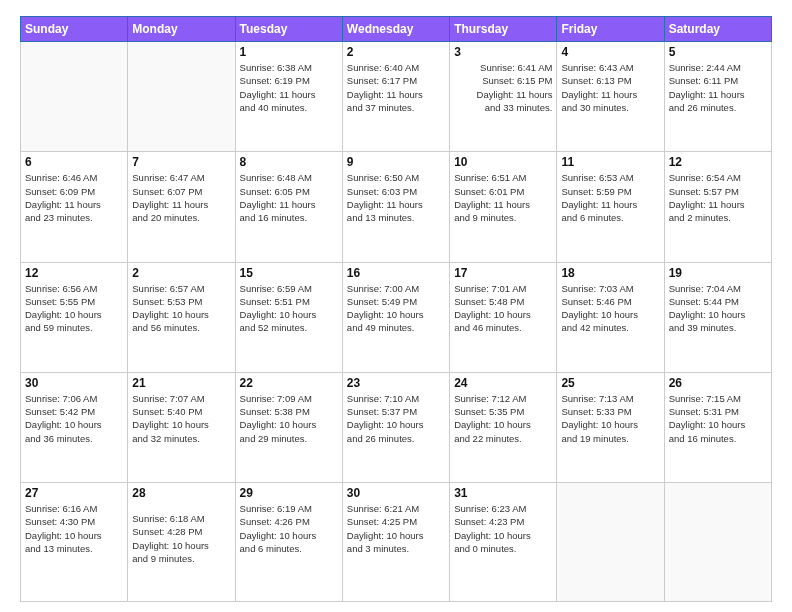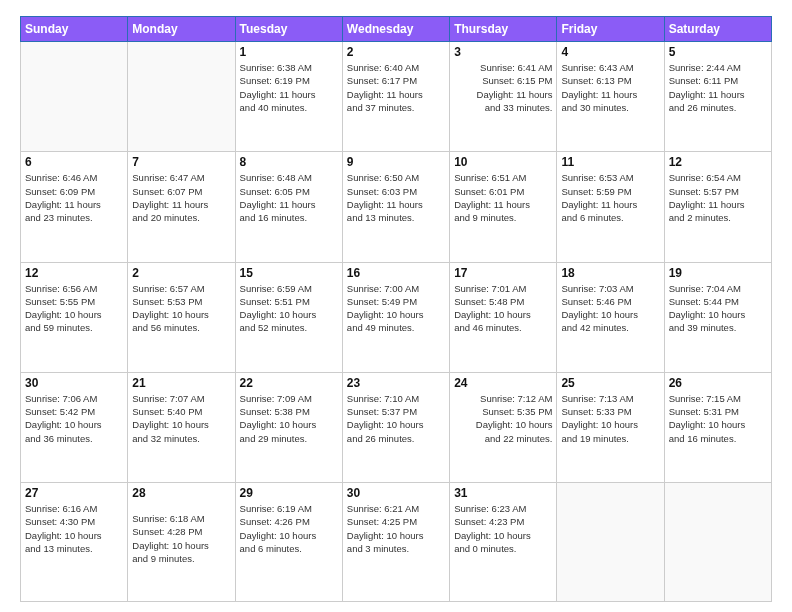--- a/index.html
+++ b/index.html
@@ -279,21 +279,21 @@
           </td>
           <td>
             <div class="day-num">23</div>
             <div class="day-info" style="white-space: pre-line;">Sunrise: 7:10 AM
 Sunset: 5:37 PM
 Daylight: 10 hours
 and 26 minutes.</div>
           </td>
           <td>
             <div class="day-num">24</div>
-            <div class="day-info" style="white-space: pre-line; text-align: right;">Sunrise: 7:12 AM
+            <div class="day-info" style="white-space: pre-line;">Sunrise: 7:12 AM
 Sunset: 5:35 PM
 Daylight: 10 hours
 and 22 minutes.</div>
           </td>
           <td>
             <div class="day-num">25</div>
             <div class="day-info" style="white-space: pre-line;">Sunrise: 7:13 AM
 Sunset: 5:33 PM
 Daylight: 10 hours
 and 19 minutes.</div>

